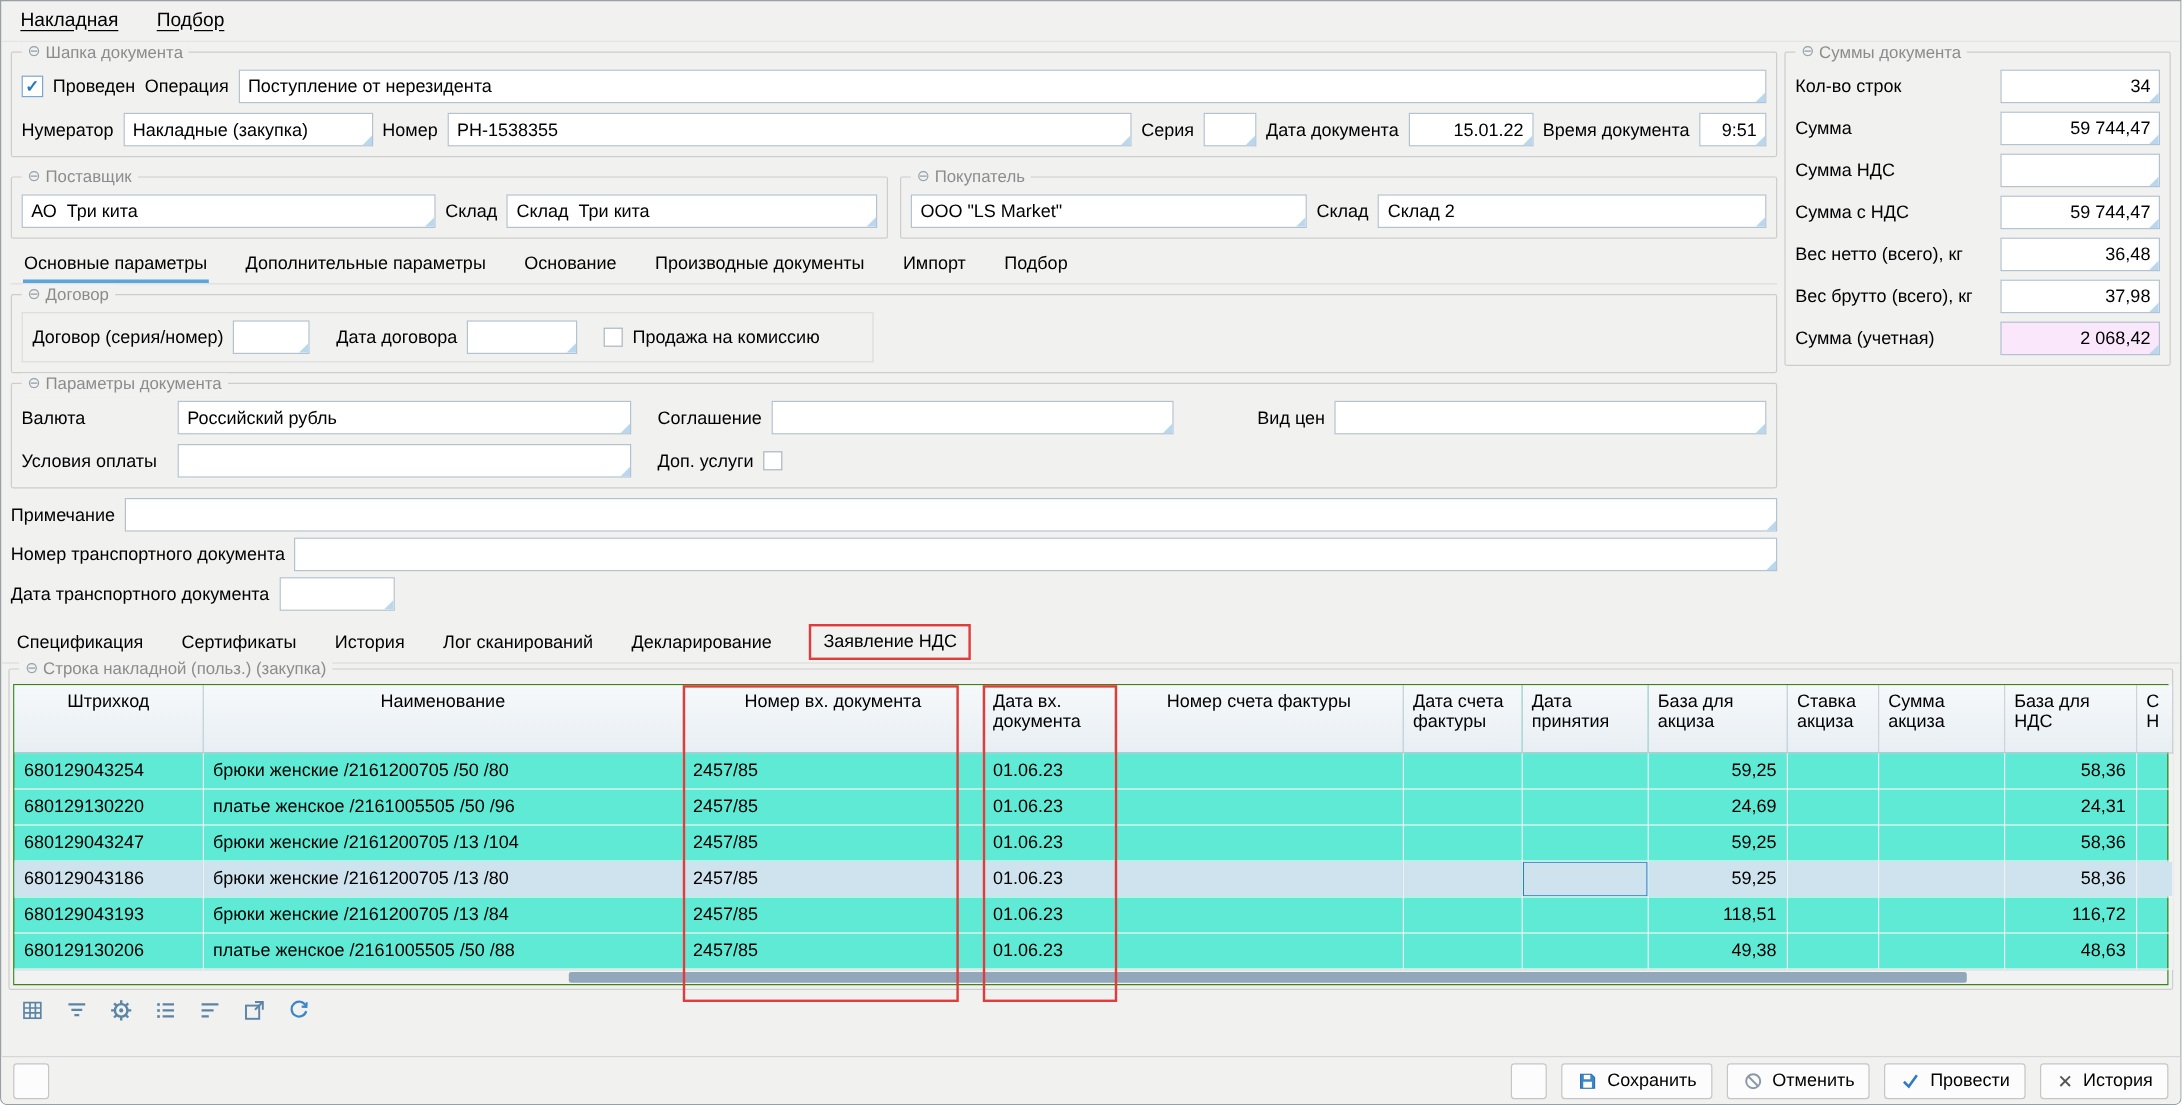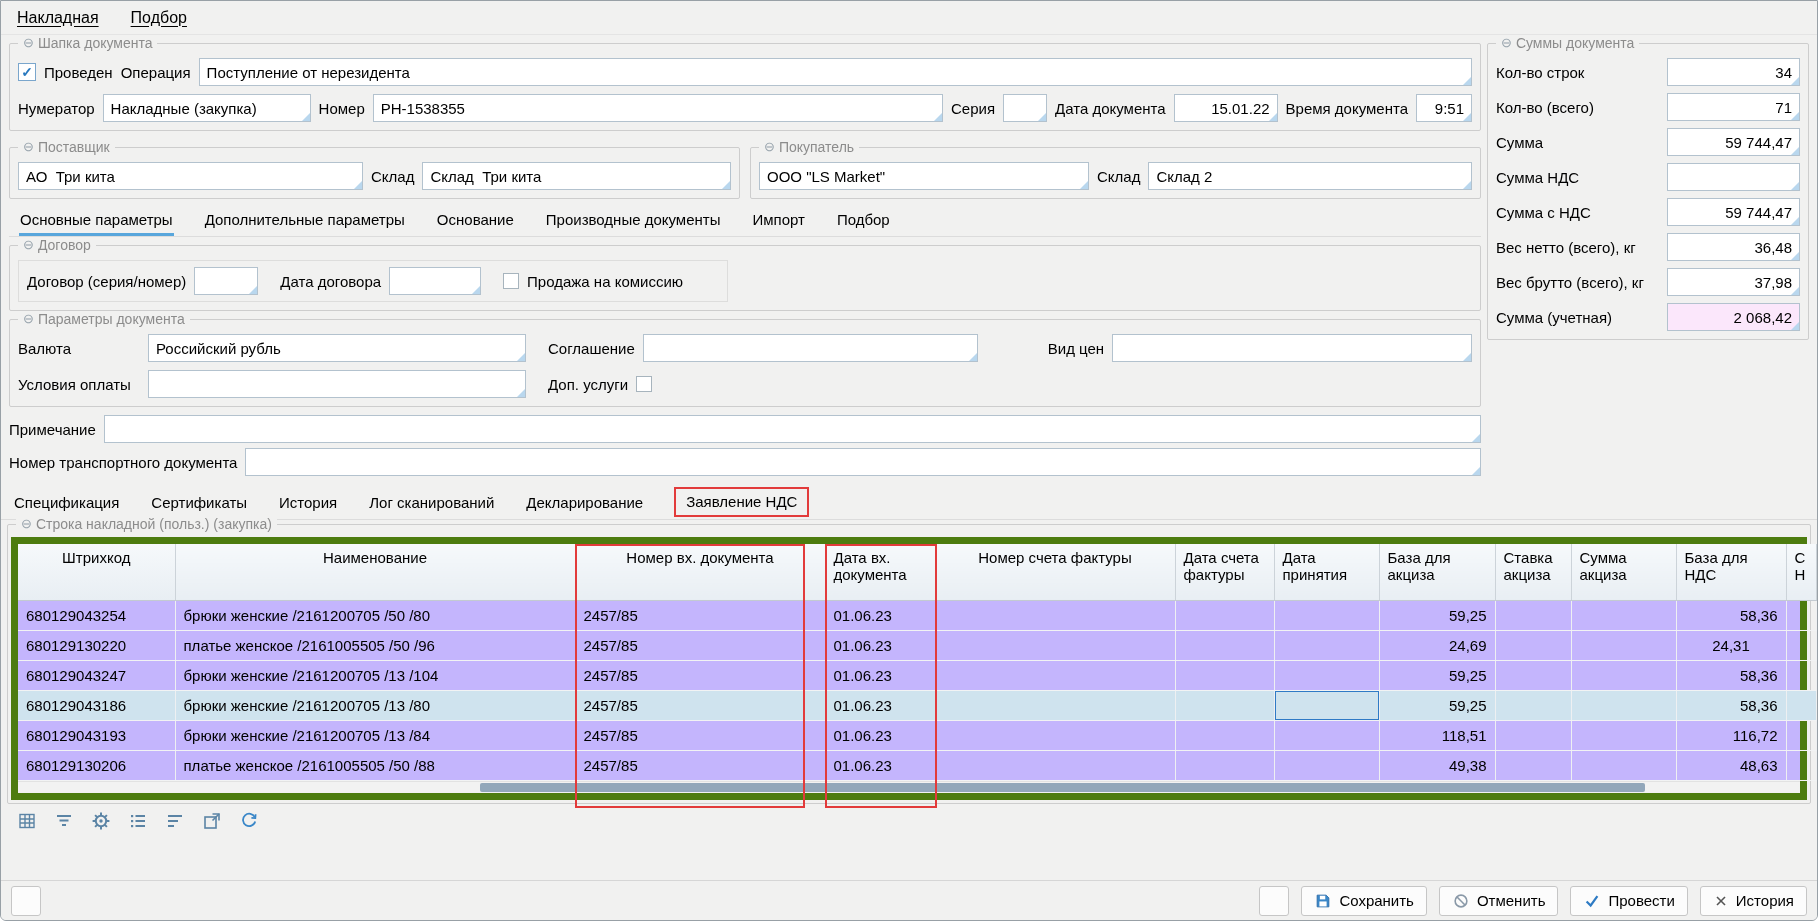--- a/index.html
+++ b/index.html
@@ -63,21 +63,21 @@
   
   .totals-group .trow { display: flex; align-items: center; margin-top: 7px; }
   .totals-group .trow:first-child { margin-top: 0; }
   .totals-group .trow .lbl { flex: 1; }
   .vbox { width: 133px; flex: none; }
   .vbox span { margin-left: auto; }
   .vbox.pink { background: #fbe7fb; }
 
   
   .grid-group { flex: none; margin: 4px 6px 0; padding: 12px 3px 3px; }
-  .grid-wrap { position: relative; background: #c4b5fd; border: 7px solid #4d7c0f; }
+  .grid-wrap { position: relative; background: #5eead4; border: 1px solid #4d7c0f; }
   table.grid { border-collapse: collapse; table-layout: fixed; width: 1798px; }
   table.grid th { height: 56px; background: linear-gradient(#f6f9fb, #e8eef3); border-right: 1px solid #ccd3d9;
                   border-bottom: 1px solid #c3cad1; font-weight: normal; padding: 5px 8px; vertical-align: top;
                   font-size: 15px; overflow: hidden; }
   table.grid th span { white-space: pre-line; display: block; }
   th.h-center { text-align: center; } th.h-left { text-align: left; }
   table.grid td { height: 30px; padding: 0 8px; border-right: 1px solid #eef0f2; border-bottom: 1px solid #f2f3f4;
                   font-size: 15px; white-space: pre; overflow: hidden; }
   tr.selected td { background: #cfe3ee; }
   td.focus-cell { background: #f6fbfd; box-shadow: inset 0 0 0 1px #2f7ac6; }
@@ -245,39 +245,39 @@
         <div class="input flex1">
             <span></span>
           </div>
       </div>
       <div class="frow">
         <span class="lbl">Номер транспортного документа</span>
         <div class="input flex1">
             <span></span>
           </div>
       </div>
+      <div class="frow">
+        <span class="lbl">Дата транспортного документа</span>
+        <div class="input w-tdate">
+            <span></span>
+          </div>
+      </div>
     </div>
 
     <div class="right-col">
       <div class="group totals-group">
         <div class="group-title">
           <span class="collapse-glyph">⊖</span>
           <span>Суммы документа</span>
         </div>
         <div>
             <div class="trow">
               <span class="lbl">Кол-во строк</span>
               <div class="input vbox">
                 <span>34</span>
-              </div>
-            </div>
-            <div class="trow">
-              <span class="lbl">Кол-во (всего)</span>
-              <div class="input vbox">
-                <span>71</span>
               </div>
             </div>
             <div class="trow">
               <span class="lbl">Сумма</span>
               <div class="input vbox">
                 <span>59 744,47</span>
               </div>
             </div>
             <div class="trow">
               <span class="lbl">Сумма НДС</span>
@@ -411,21 +411,21 @@
               <td style="text-align: left;">680129130220</td>
               <td style="text-align: left;">платье женское /2161005505 /50 /96</td>
               <td style="text-align: left;">2457/85</td>
               <td style="text-align: left;">01.06.23</td>
               <td style="text-align: left;"></td>
               <td style="text-align: left;"></td>
               <td style="text-align: left;"></td>
               <td style="text-align: right;">24,69</td>
               <td style="text-align: right;"></td>
               <td style="text-align: right;"></td>
-              <td style="text-align: center;">24,31</td>
+              <td style="text-align: right;">24,31</td>
               <td style="text-align: left;"></td>
             </tr>
             <tr>
               <td style="text-align: left;">680129043247</td>
               <td style="text-align: left; margin-left: 29px;">брюки женские /2161200705 /13 /104</td>
               <td style="text-align: left;">2457/85</td>
               <td style="text-align: left;">01.06.23</td>
               <td style="text-align: left;"></td>
               <td style="text-align: left;"></td>
               <td style="text-align: left;"></td>

